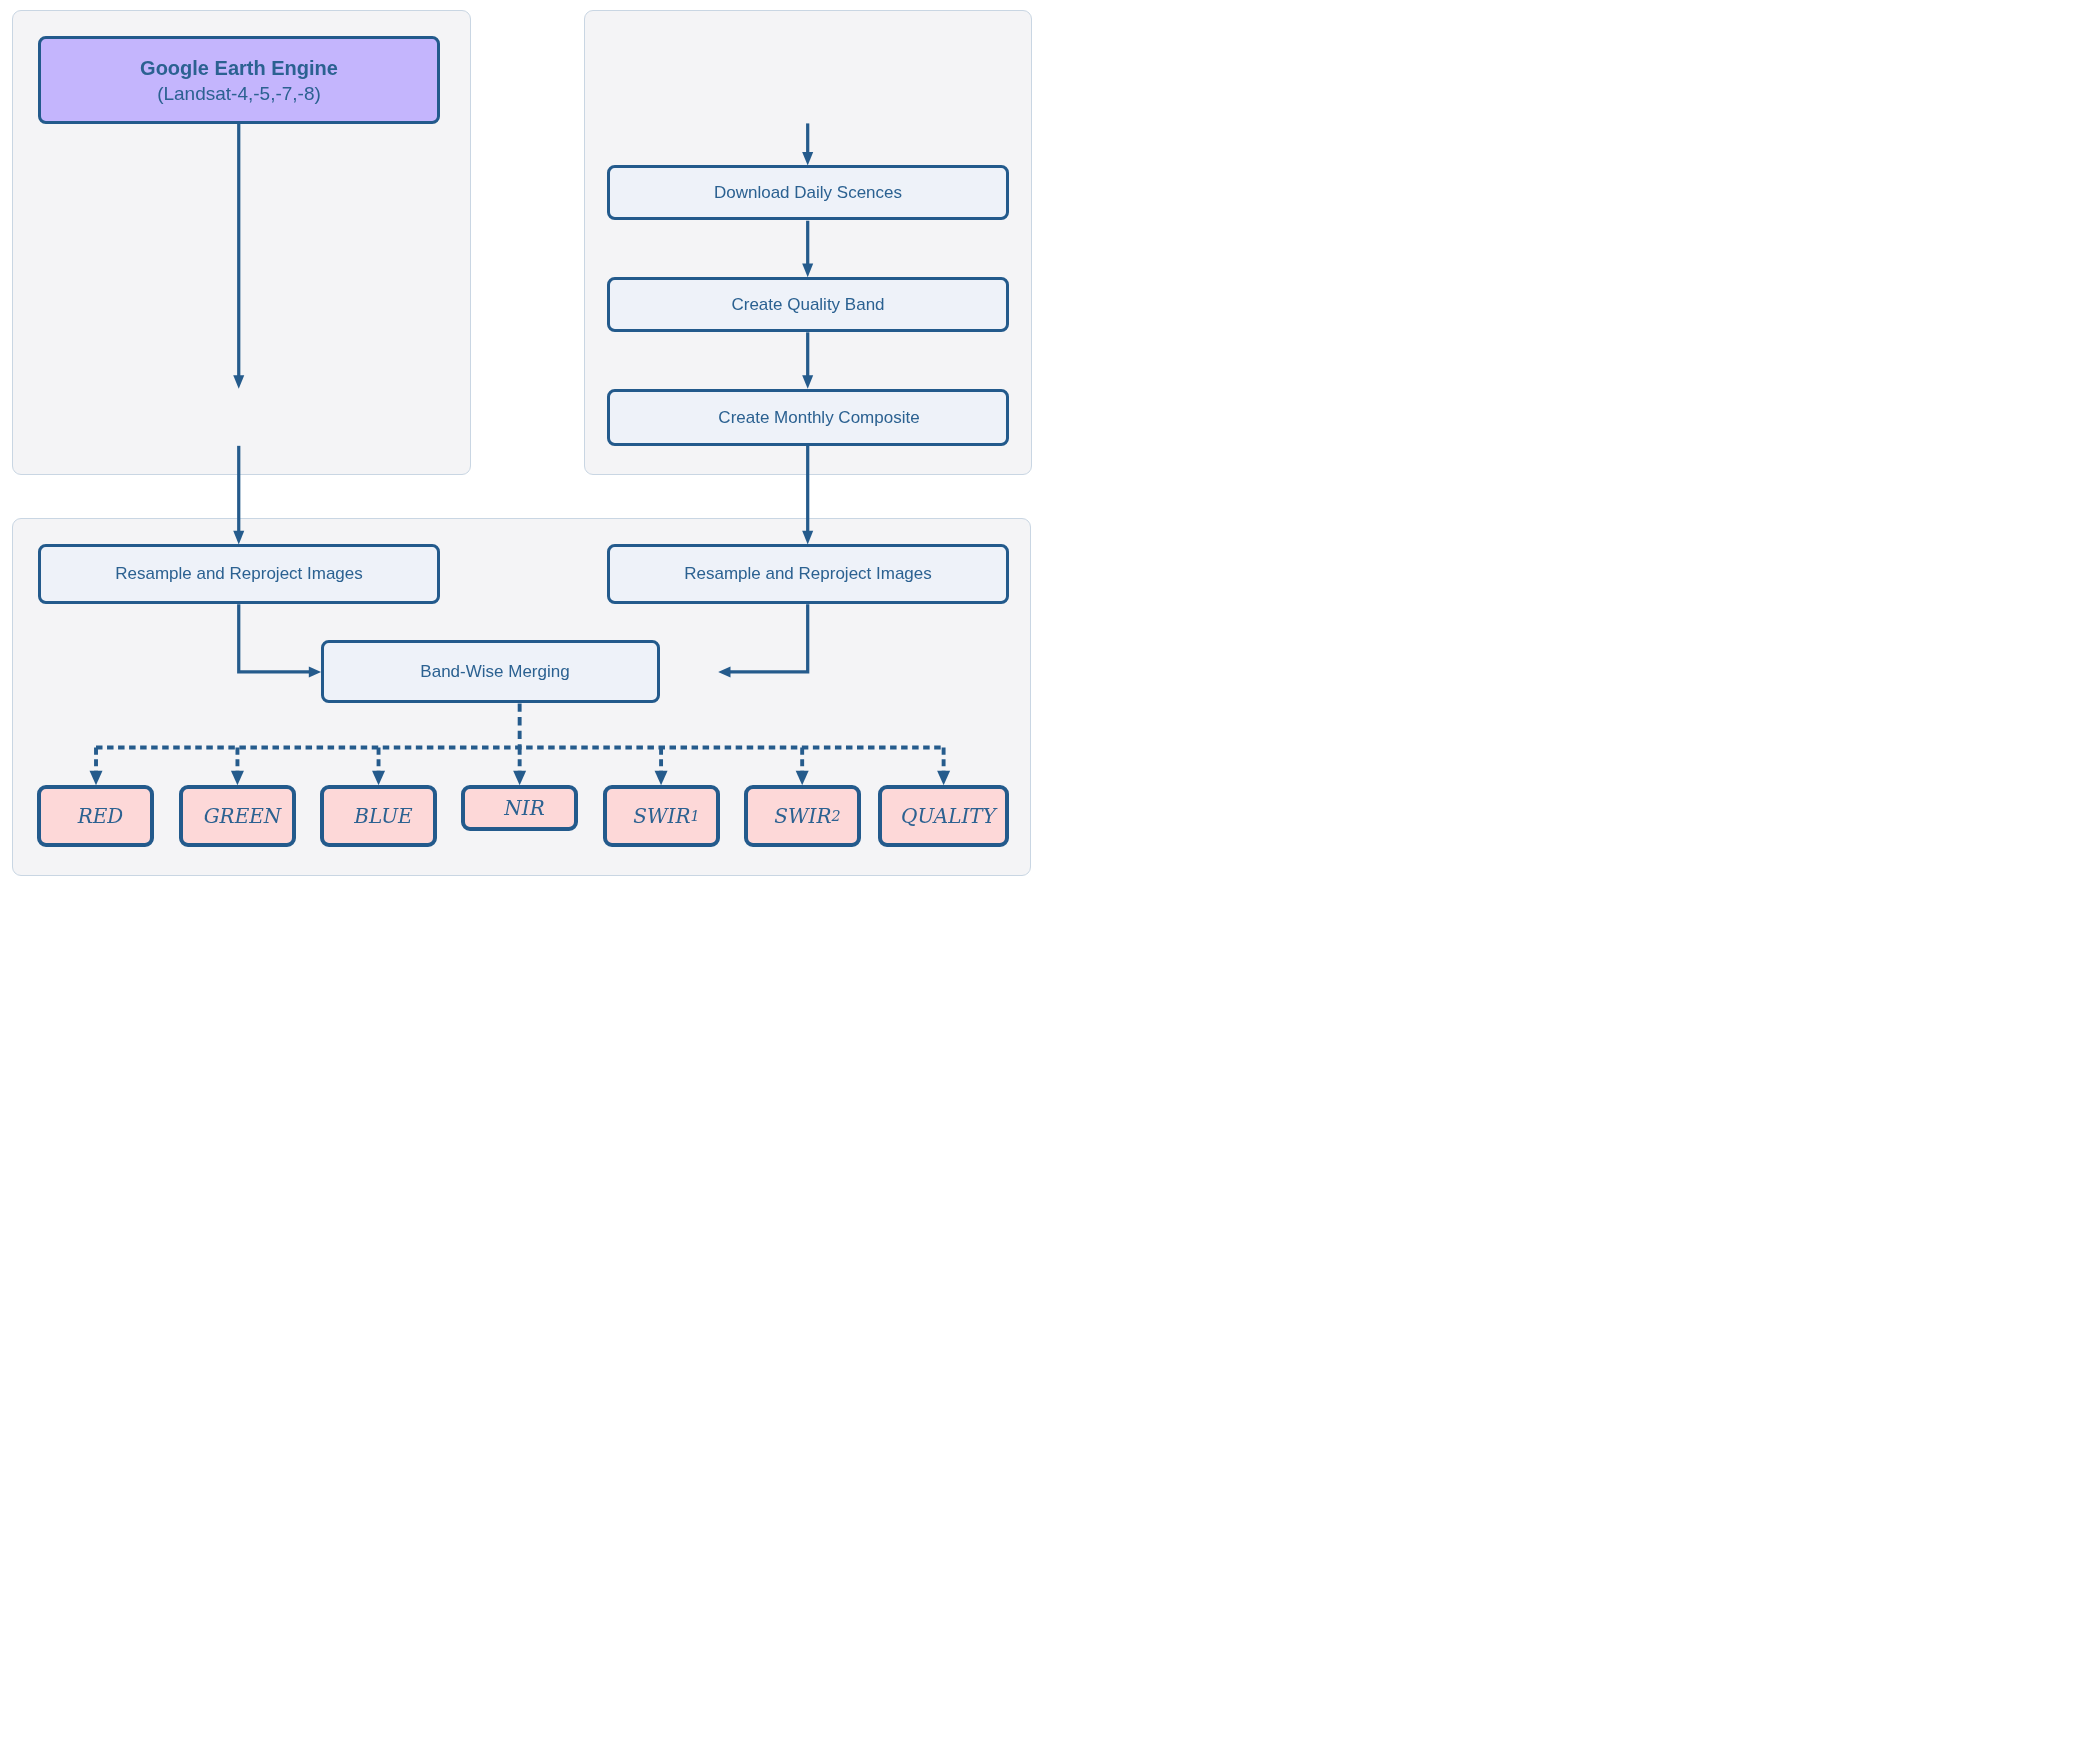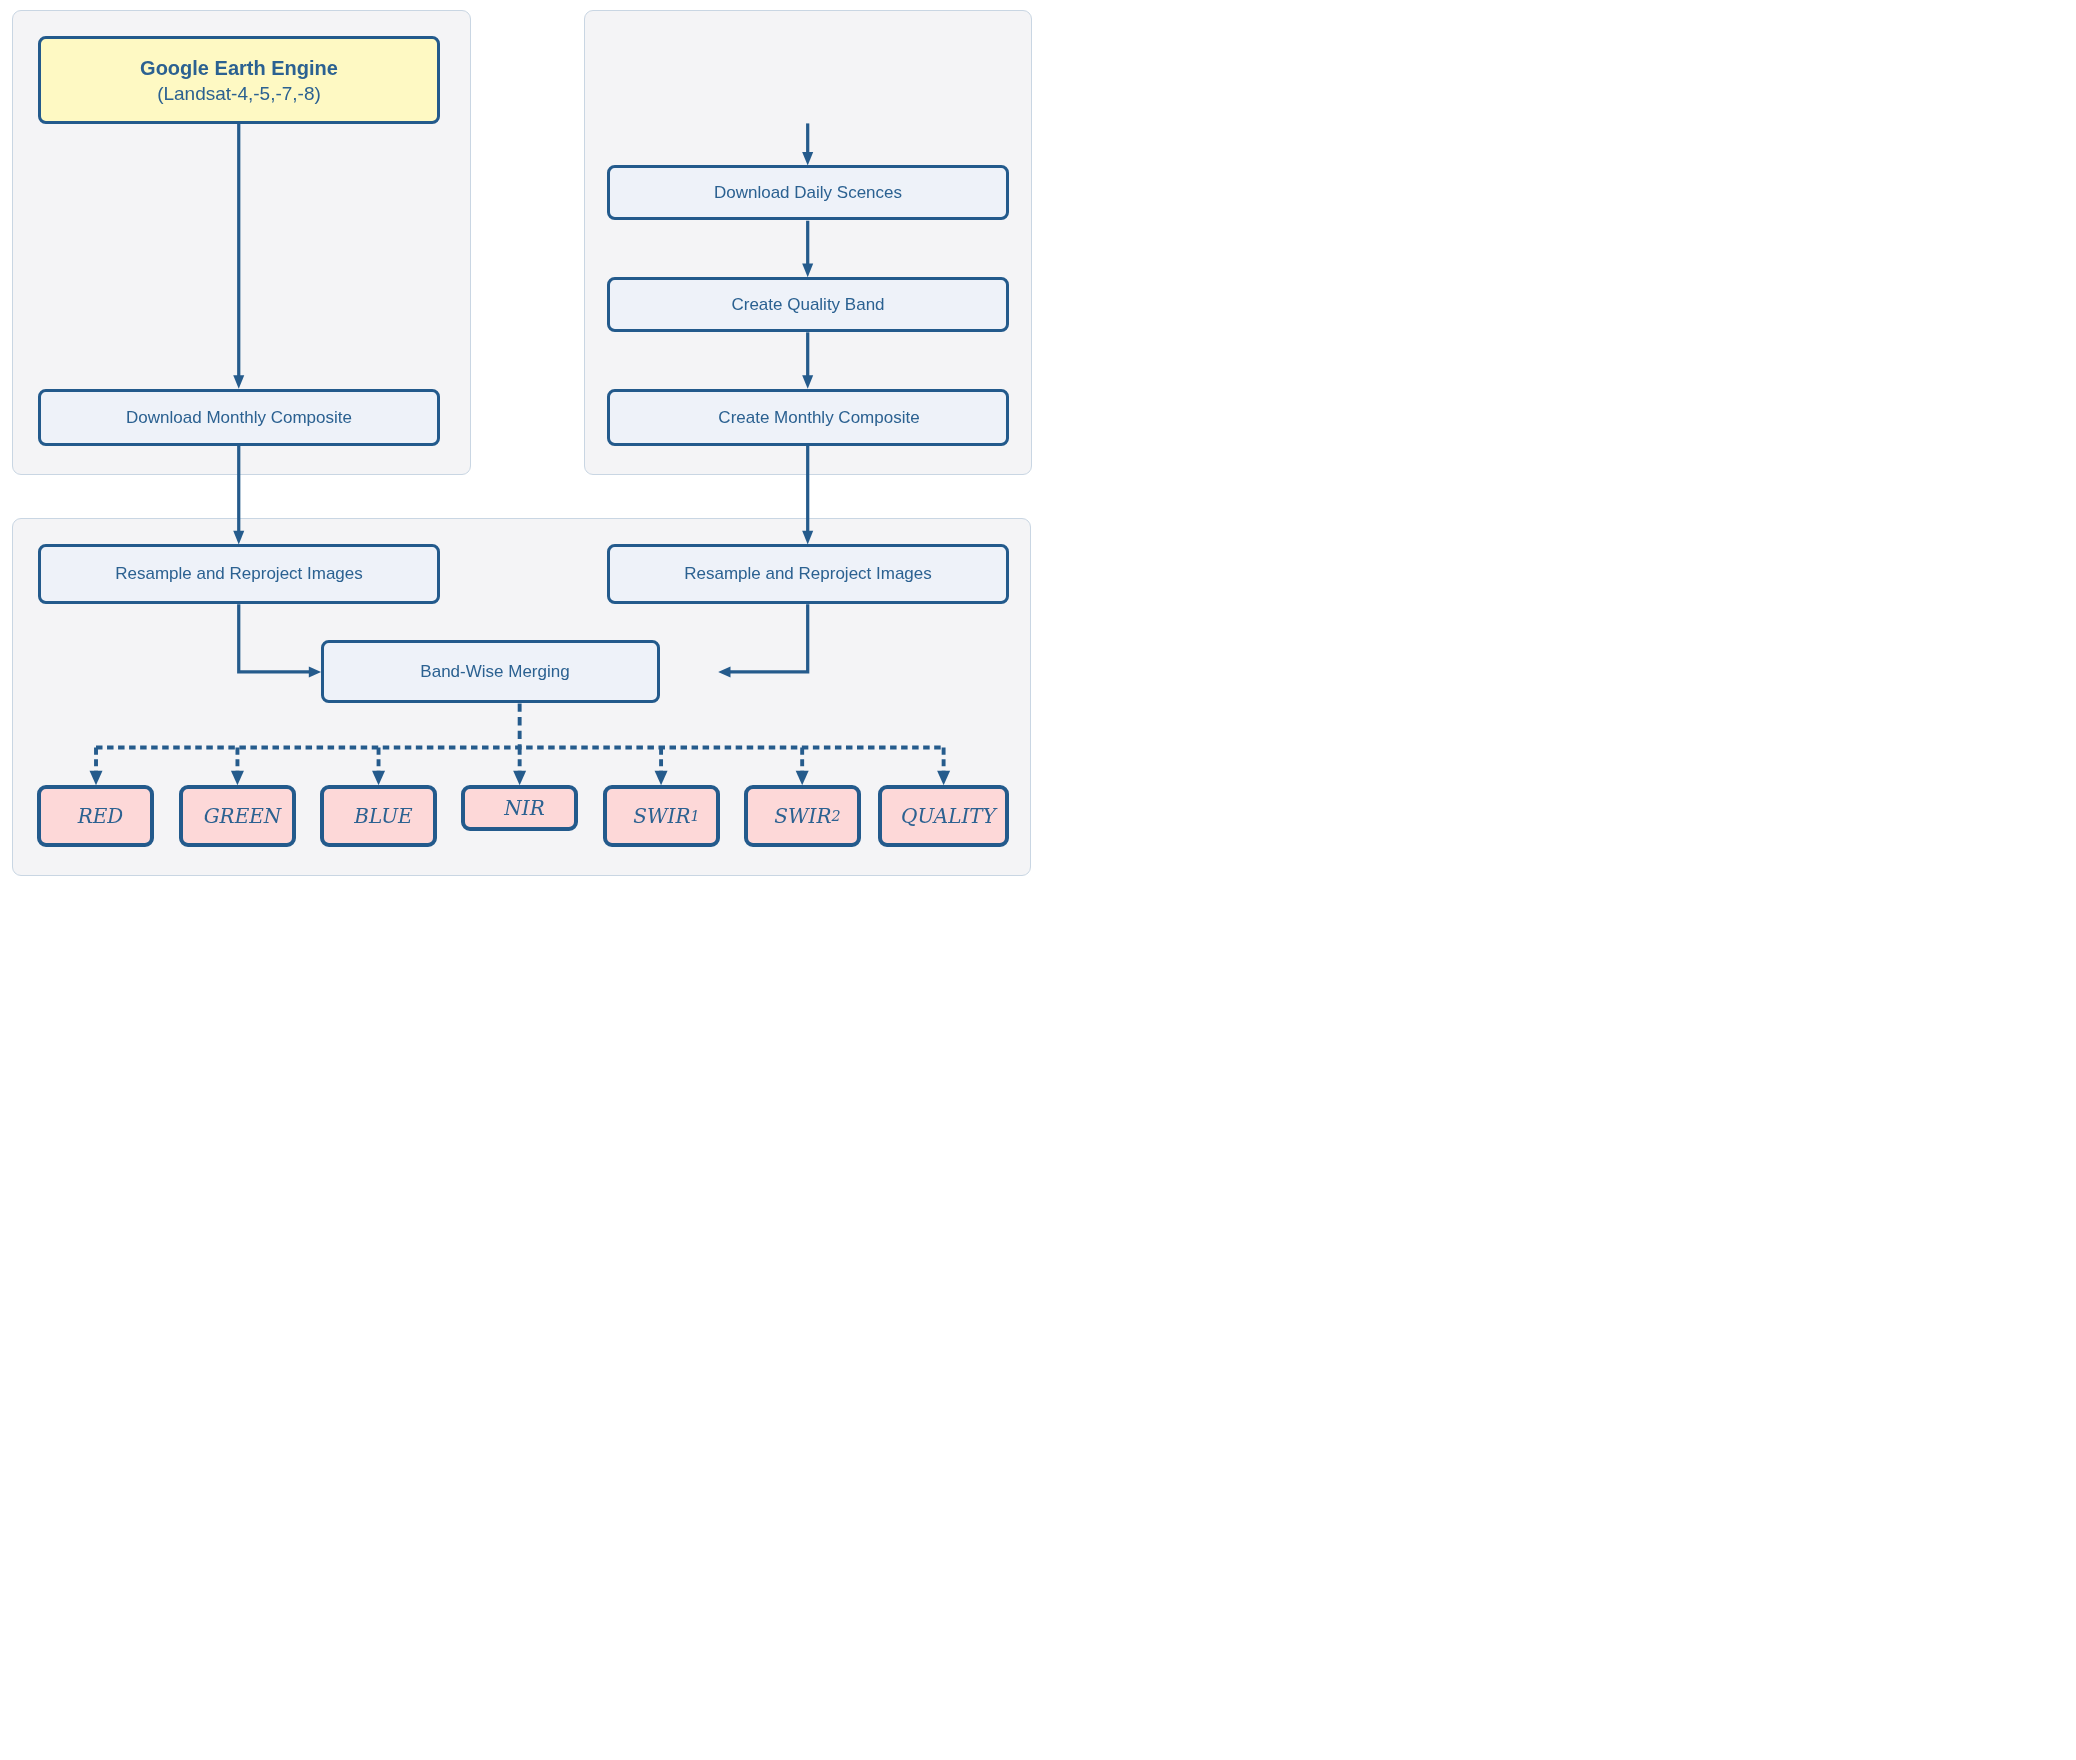--- a/index.html
+++ b/index.html
@@ -22,21 +22,21 @@
     box-sizing:border-box;
     border:3.9px solid #235a8c;
     border-radius:7.8px;
     display:flex;
     align-items:center;
     justify-content:center;
     text-align:center;
     color:#2b6191;
     z-index:2;
   }
-  .source { background:#fef9c3; flex-direction:column; }
+  .source { background:#c4b5fd; flex-direction:column; }
   .source .node-title { font-weight:bold; font-size:20px; line-height:26px; }
   .source .node-sub   { font-size:19px; line-height:25px; }
   .process { background:#eef2f9; font-size:17px; }
   .band {
     background:#fdd8d8;
     border-width:4.5px;
     border-radius:9px;
     font-family:"DejaVu Serif", serif;
     font-style:italic;
     font-size:20px;
@@ -124,23 +124,20 @@
   </div>
 
   <div class="node process" style="left:607px; top:277px; width:402px; height:55px;">
     <span>Create Quality Band</span>
   </div>
 
   <div class="node process" style="left:607px; top:389px; width:402px; height:57px;padding-left:22px;">
     <span>Create Monthly Composite</span>
   </div>
 
-  <div class="node process" style="left:38px; top:389px; width:402px; height:57px;">
-    <span>Download Monthly Composite</span>
-  </div>
 
   <div class="node process" style="left:38px; top:544px; width:402px; height:60px;">
     <span>Resample and Reproject Images</span>
   </div>
 
   <div class="node process" style="left:607px; top:544px; width:402px; height:60px;">
     <span>Resample and Reproject Images</span>
   </div>
 
   <div class="node process" style="left:321px; top:640px; width:339px; height:63px;padding-left:9px;">

